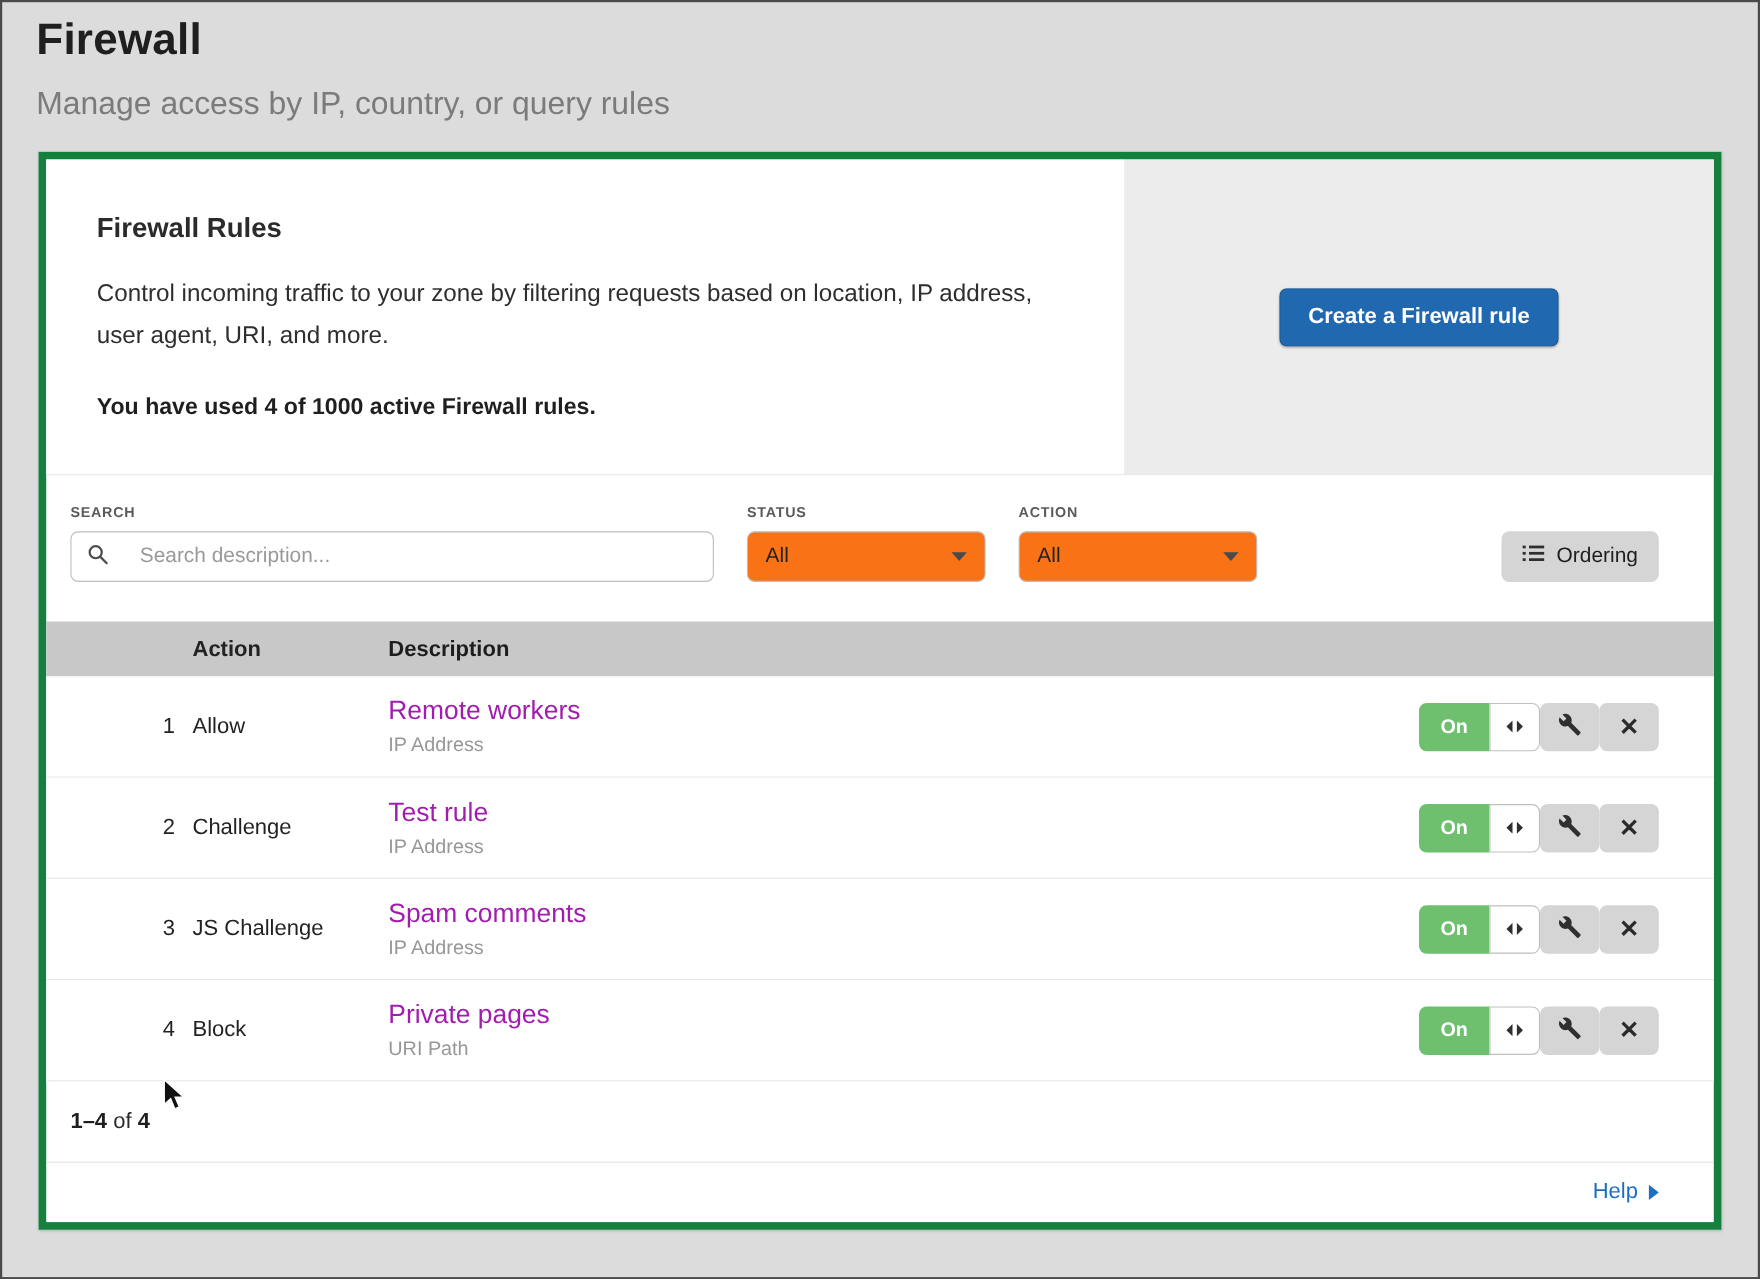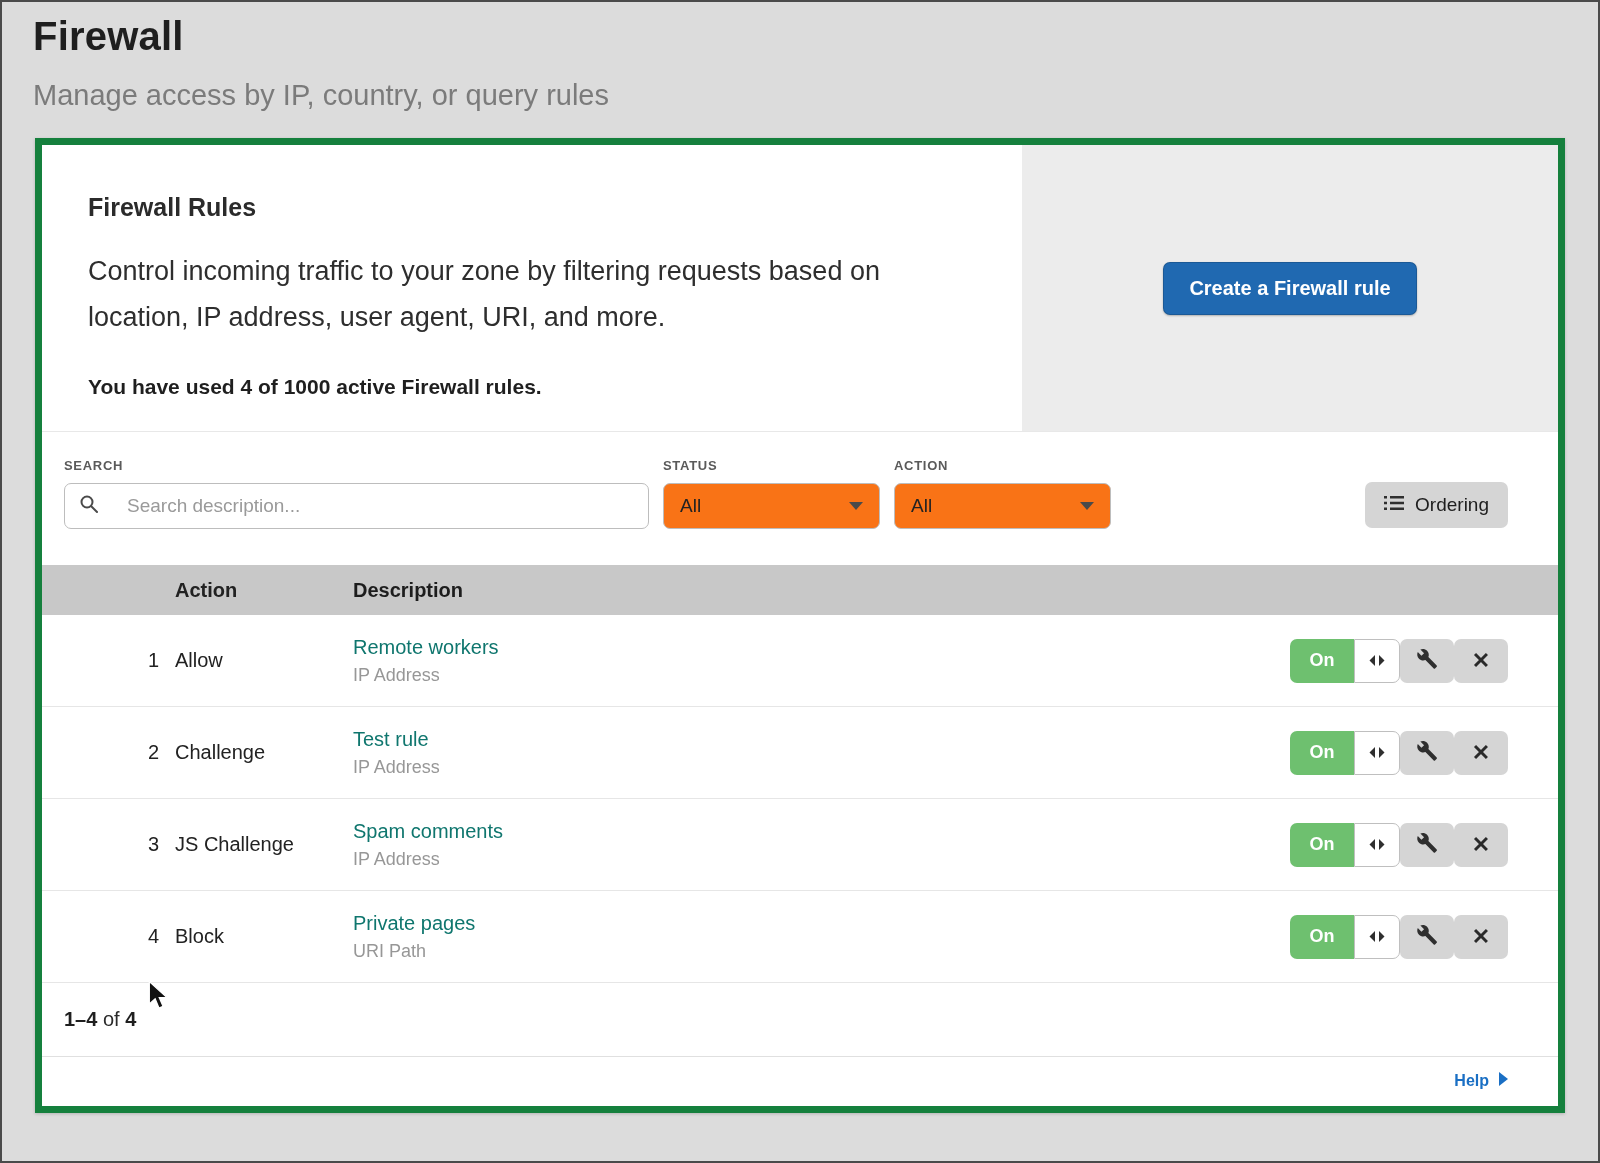--- a/index.html
+++ b/index.html
@@ -25,35 +25,35 @@
     margin: 26px 33px 0 33px;
     background: #fff;
     border: 7px solid #15803d;
     box-shadow: 0 1px 3px rgba(0,0,0,.18);
   }
   
   .intro { display: flex; height: 287px; border-bottom: 1px solid #e8e8e8; }
   .intro-left { flex: 1; padding: 48px 60px 0 46px; background: #fff; }
   .intro-left h2 { margin: 0 0 26px 0; font-size: 25px; font-weight: 700; color: #2b2b2b; }
   .intro-left .desc {
-    margin: 0 0 34px 0; font-size: 27px; line-height: 1.72; color: #2e2e2e; max-width: 950px;
+    margin: 0 0 34px 0; font-size: 22px; line-height: 1.72; color: #2e2e2e; max-width: 950px;
   }
   .intro-left .usage { margin: 0; font-size: 21px; font-weight: 700; color: #1f1f1f; }
   .intro-right {
     width: 536px; background: #ececec;
     display: flex; align-items: center; justify-content: center;
   }
   .btn-primary {
     background: var(--accent-blue, #2069b1);
     color: #fff; font-family: inherit; font-size: 20px; font-weight: 600;
     padding: 14px 25px; border: 1px solid rgba(0,0,0,.15); border-radius: 7px;
     cursor: pointer; box-shadow: 0 1px 2px rgba(0,0,0,.25);
   }
   
-  .filters { display: flex; align-items: center; padding: 26px 50px 36px 22px; }
+  .filters { display: flex; align-items: flex-end; padding: 26px 50px 36px 22px; gap: 16px; }
   .filter { display: flex; flex-direction: column; margin-right: 14px; }
   .filter label {
     font-size: 13px; font-weight: 700; color: #5a5a5a; letter-spacing: .7px; margin-bottom: 10px;
   }
   .search-box {
     width: 585px; height: 46px; background: #fff;
     border: 1px solid #bdbdbd; border-radius: 7px;
     display: flex; align-items: center; padding: 0 14px;
   }
   .search-box input {
@@ -85,21 +85,21 @@
     grid-template-columns: 133px 178px 1fr 330px;
     align-items: center;
   }
   .thead {
     background: #c8c8c8; height: 50px;
     font-size: 20px; font-weight: 700; color: #1d1d1d;
   }
   .trow { height: 92px; border-bottom: 1px solid #e6e6e6; background: #fff; }
   .col-num { text-align: right; padding-right: 16px; font-size: 20px; color: #222; }
   .col-action { font-size: 20px; color: #222; }
-  .desc-title { font-size: 20px; color: #0f766e; }
+  .desc-title { font-size: 24px; color: #a21caf; }
   .desc-sub { font-size: 18px; color: #979797; margin-top: 6px; }
   .col-controls {
     display: flex; align-items: center; justify-content: flex-end;
     padding-right: 50px; 
   }
   .toggle { display: flex; height: 44px; }
   .toggle-on {
     background: var(--toggle-green, #6ec06f); color: #fff;
     width: 64px; font-size: 18px; font-weight: 600;
     display: flex; align-items: center; justify-content: center;
@@ -119,22 +119,22 @@
   }
   .x-glyph { font-size: 22px; font-weight: 700; color: #2a2a2a; line-height: 1; }
   
   .pagination {
     padding: 25px 22px; font-size: 20px; color: #2b2b2b;
     border-bottom: 1px solid #e0e0e0;
   }
   .pagination .bold { font-weight: 700; color: #1f1f1f; }
   .help-row { padding: 15px 50px 16px 0; text-align: right; }
   .help-link {
-    color: var(--link-blue, #1a6fc4); font-size: 16px; font-weight: 700;
-    text-decoration: none; cursor: pointer; display: inline-flex; align-items: flex-start;
+    color: var(--link-blue, #1a6fc4); font-size: 20px; font-weight: 400;
+    text-decoration: none; cursor: pointer; display: inline-flex; align-items: center;
   }
   .help-arrow {
     display: inline-block; width: 0; height: 0; margin-left: 10px;
     border-top: 7px solid transparent; border-bottom: 7px solid transparent;
     border-left: 9px solid var(--link-blue, #1a6fc4);
   }
   
   .cursor { position: absolute; left: 143px; top: 978px; pointer-events: none; }
 </style>
 </head>

